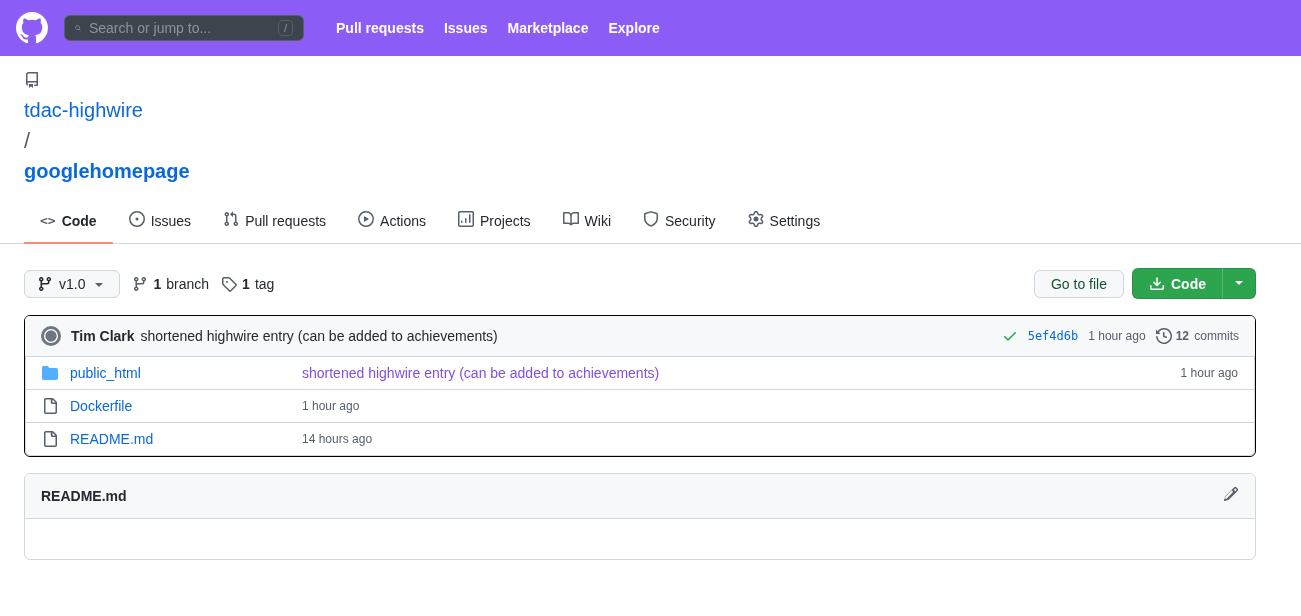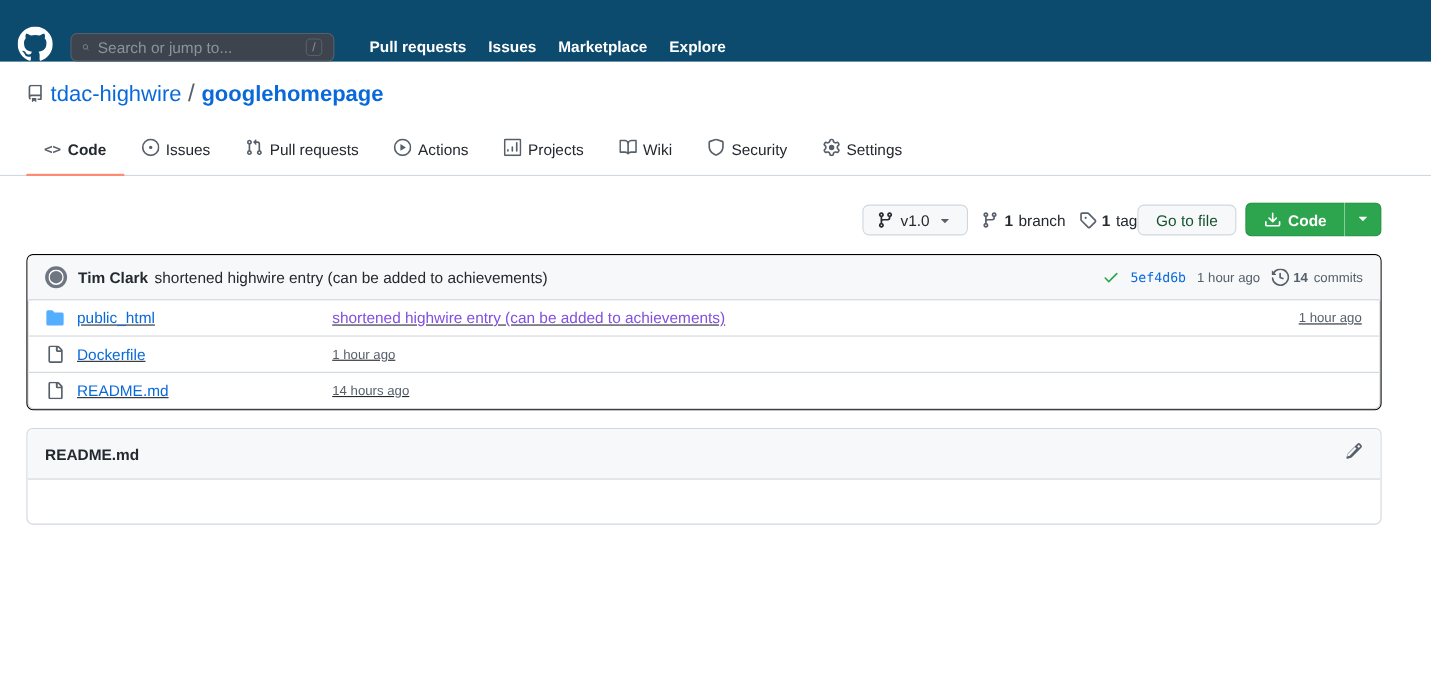--- a/index.html
+++ b/index.html
@@ -1,45 +1,45 @@
 <!DOCTYPE html>
 <html><head>
   <meta charset="utf-8">
   <style>
     * { box-sizing: border-box; margin: 0; padding: 0; }
     body { font-family: -apple-system, BlinkMacSystemFont, "Segoe UI", Helvetica, Arial, sans-serif; font-size: 14px; background: #fff; color: #24292f; }
 
     
-    .header { background: #0c4a6e; height: 56px; display: flex; align-items: flex-end; padding: 0 16px; gap: 16px; }
+    .header { background: #8b5cf6; height: 56px; display: flex; align-items: center; padding: 0 16px; gap: 16px; }
     .header-logo { width: 32px; height: 32px; flex-shrink: 0; }
     .header-search { display: flex; align-items: center; background: #3d444d; border: 1px solid #57606a; border-radius: 6px; padding: 4px 10px; gap: 8px; width: 240px; }
     .header-search input { background: transparent; border: none; outline: none; color: #cdd5de; font-size: 14px; flex: 1; }
     .header-search input::placeholder { color: #8b949e; }
     .kbd { background: #3d444d; border: 1px solid #57606a; border-radius: 4px; color: #8b949e; font-size: 11px; padding: 1px 5px; }
     .header-nav { display: flex; gap: 4px; margin-left: 8px; }
     .header-nav a { color: #fff; text-decoration: none; font-size: 14px; font-weight: 600; padding: 6px 8px; border-radius: 6px; }
 
     
-    .breadcrumb-section { padding: 16px 24px 0; display: flex; align-items: flex-end; gap: 6px; font-size: 20px; }
+    .breadcrumb-section { padding: 16px 24px 0; display: flex; align-items: flex-start; gap: 6px; font-size: 20px; flex-direction: column; }
     .breadcrumb-icon { color: #57606a; font-size: 18px; }
     .breadcrumb-owner { color: #0969da; text-decoration: none; font-weight: 400; }
     .breadcrumb-sep { color: #57606a; font-weight: 300; font-size: 22px; }
     .breadcrumb-repo { color: #0969da; text-decoration: none; font-weight: 600; }
 
     
     .tabs { display: flex; border-bottom: 1px solid #d0d7de; padding: 0 24px; margin-top: 16px; gap: 0; }
     .tab { display: flex; align-items: center; gap: 6px; padding: 12px 16px; font-size: 14px; color: #24292f; text-decoration: none; border-bottom: 2px solid transparent; margin-bottom: -1px; cursor: pointer; white-space: nowrap; }
     .tab.active { border-bottom-color: #fd8c73; font-weight: 600; }
     .tab-icon { font-size: 15px; color: #57606a; }
 
     
     .main { padding: 24px; max-width: 1280px; }
 
     
-    .branch-bar { display: flex; align-items: center; justify-content: flex-end; margin-bottom: 16px; }
+    .branch-bar { display: flex; align-items: center; justify-content: space-between; margin-bottom: 16px; }
     .branch-bar-left { display: flex; align-items: center; gap: 12px; }
     .branch-selector { display: flex; align-items: center; gap: 6px; border: 1px solid #d0d7de; border-radius: 6px; padding: 5px 12px; font-size: 14px; cursor: pointer; background: #f6f8fa; }
     .branch-tag-link { display: flex; align-items: center; gap: 5px; color: #24292f; text-decoration: none; font-size: 14px; }
     .branch-bar-right { display: flex; align-items: center; gap: 8px; }
     .btn-outline { border: 1px solid #d0d7de; background: #f6f8fa; border-radius: 6px; padding: 5px 16px; font-size: 14px; cursor: pointer; color: #14532d; }
     .btn-green { background: #2da44e; color: #fff; border: 1px solid rgba(27,31,36,.15); border-radius: 6px; padding: 5px 16px; font-size: 14px; cursor: pointer; font-weight: 600; display: flex; align-items: center; gap: 6px; }
     .btn-green-caret { background: #2da44e; color: #fff; border: 1px solid rgba(27,31,36,.15); border-left: 1px solid rgba(255,255,255,.2); border-radius: 0 6px 6px 0; padding: 5px 8px; font-size: 14px; cursor: pointer; }
     .btn-code-group { display: flex; }
     .btn-code-group .btn-green { border-radius: 6px 0 0 6px; border-right: none; }
 
@@ -50,21 +50,21 @@
     .commit-info { flex: 1; display: flex; align-items: center; gap: 6px; }
     .commit-author { font-weight: 600; font-size: 14px; }
     .commit-msg { color: #24292f; font-size: 14px; }
     .commit-meta { display: flex; align-items: center; gap: 10px; font-size: 12px; color: #57606a; }
     .commit-check { color: #2da44e; display: flex; align-items: center; gap: 3px; font-size: 13px; }
     .commit-sha { color: #0969da; font-family: monospace; font-size: 12px; text-decoration: none; }
     .commit-history { display: flex; align-items: center; gap: 4px; color: #57606a; font-size: 12px; }
 
     
     .file-table { border: 1px solid #d0d7de; border-radius: 6px; overflow: hidden; margin-top: 0; border-top: none; border-radius: 0 0 6px 6px; }
-    .file-row { display: flex; align-items: center; padding: 8px 16px; border-bottom: 1px solid #d0d7de; gap: 12px; text-decoration: underline; }
+    .file-row { display: flex; align-items: center; padding: 8px 16px; border-bottom: 1px solid #d0d7de; gap: 12px; }
     .file-row:last-child { border-bottom: none; }
     .file-icon { width: 16px; height: 16px; flex-shrink: 0; color: #57606a; display: flex; align-items: center; justify-content: center; }
     .file-name { flex: 0 0 220px; color: #0969da; text-decoration: none; font-size: 14px; }
     .file-commit { flex: 1; color: #57606a; font-size: 14px; }
     .file-commit a { color: #8250df; text-decoration: none; }
     .file-time { color: #57606a; font-size: 12px; text-align: right; white-space: nowrap; }
 
     
     .readme-section { border: 1px solid #d0d7de; border-radius: 6px; margin-top: 16px; overflow: hidden; }
     .readme-header { display: flex; align-items: center; justify-content: space-between; padding: 12px 16px; background: #f6f8fa; border-bottom: 1px solid #d0d7de; }
@@ -239,21 +239,21 @@
               <path d="M13.78 4.22a.75.75 0 0 1 0 1.06l-7.25 7.25a.75.75 0 0 1-1.06 0L2.22 9.28a.751.751 0 0 1 .018-1.042.751.751 0 0 1 1.042-.018L6 10.94l6.72-6.72a.75.75 0 0 1 1.06 0Z"></path>
             </svg>
         </span>
         <a href="#" class="commit-sha">5ef4d6b</a>
         <span>1 hour ago</span>
         <span class="commit-history">
           <svg width="16" height="16" viewBox="0 0 16 16" fill="#57606a">
               <path d="m.427 1.927 1.215 1.215a8.002 8.002 0 1 1-1.6 5.685.75.75 0 1 1 1.493-.154 6.5 6.5 0 1 0 1.18-4.458l1.358 1.358A.25.25 0 0 1 3.896 6H.25A.25.25 0 0 1 0 5.75V2.104a.25.25 0 0 1 .427-.177ZM7.75 4a.75.75 0 0 1 .75.75v2.992l2.028.812a.75.75 0 0 1-.557 1.392l-2.5-1A.751.751 0 0 1 7 8.25v-3.5A.75.75 0 0 1 7.75 4Z"></path>
             </svg>
           <a href="#" style="color:#57606a; text-decoration:none;">
-            <strong>14</strong>
+            <strong>12</strong>
             <span style="margin-left:2px;">commits</span>
           </a>
         </span>
       </div>
     </div>
 
     <div class="file-table">
 
       <div class="file-row">
         <div class="file-icon folder-icon">

